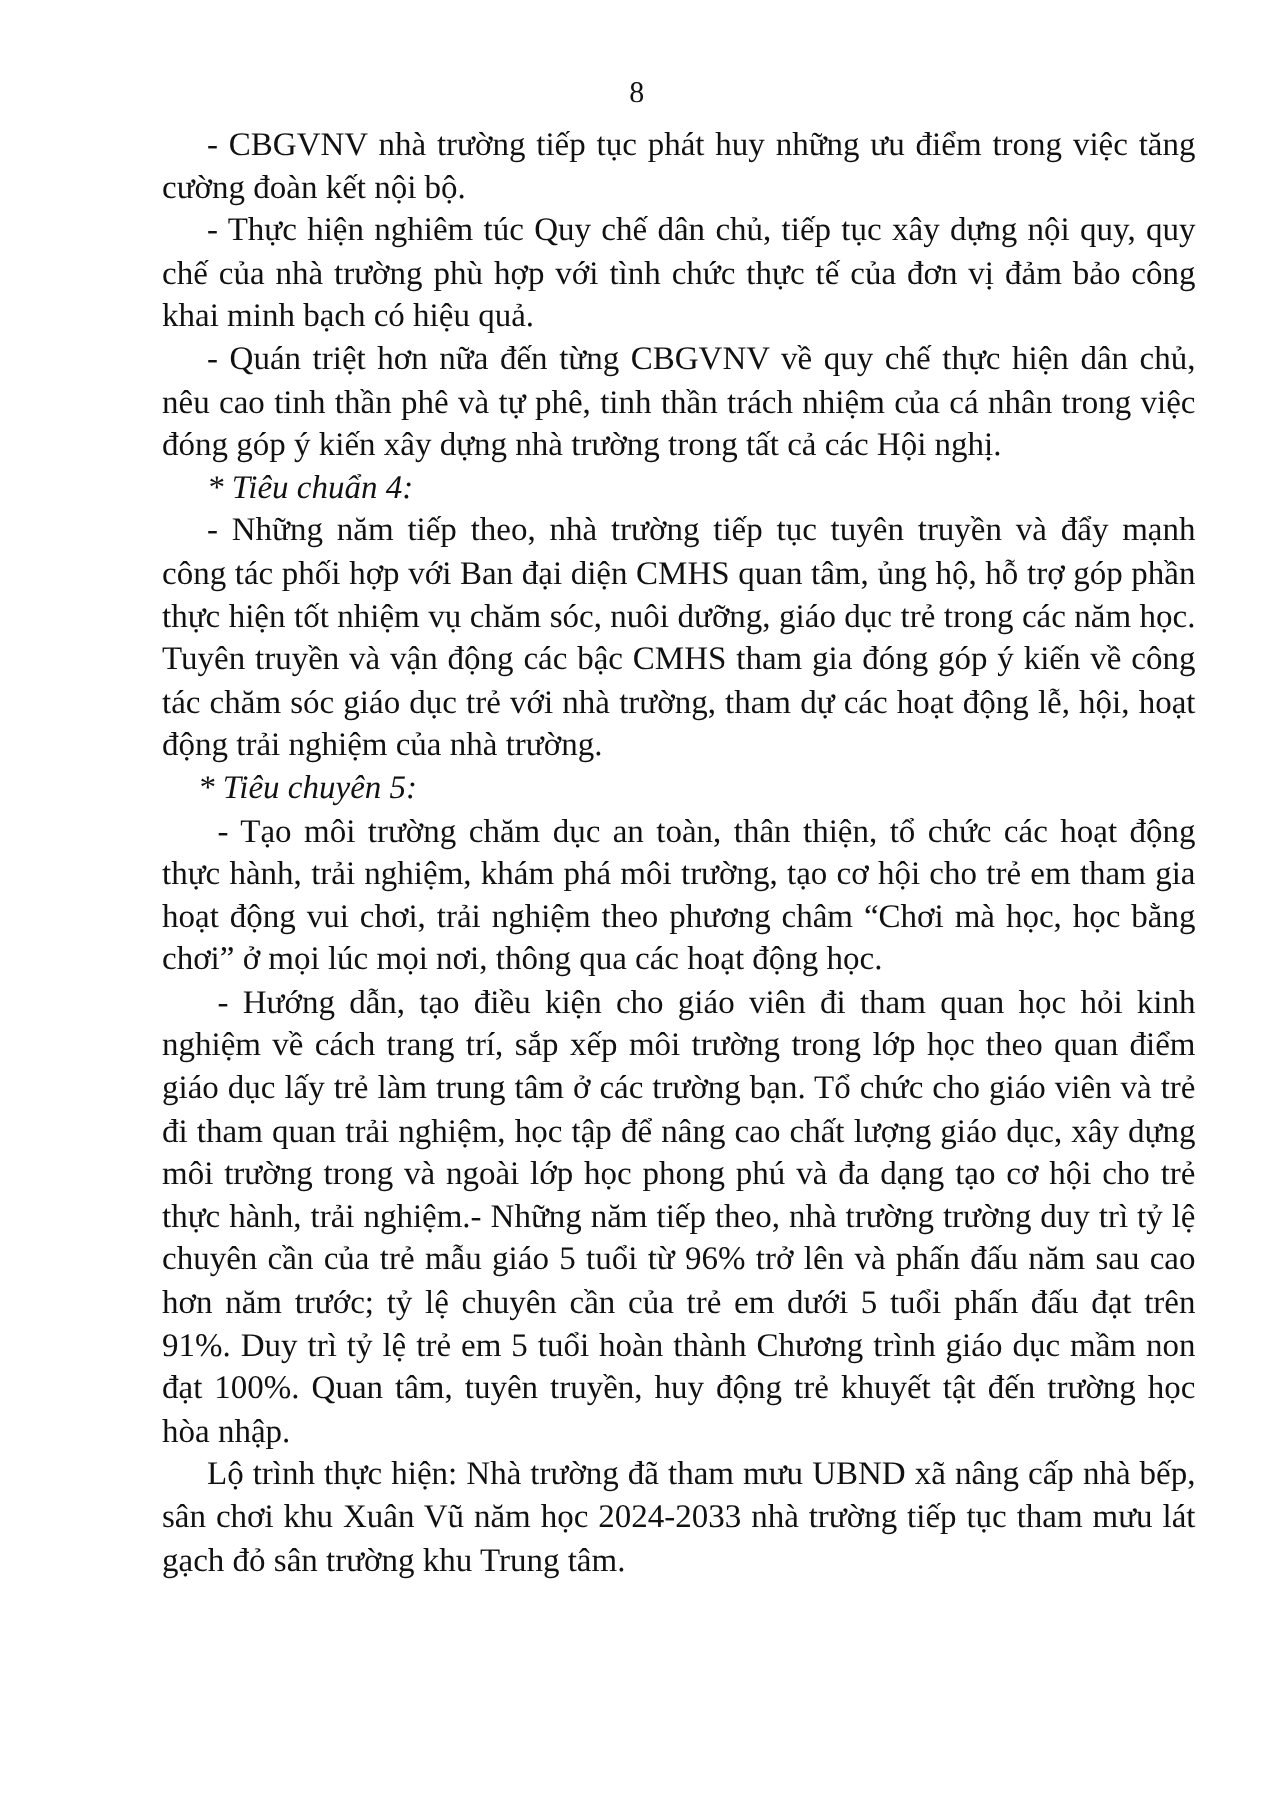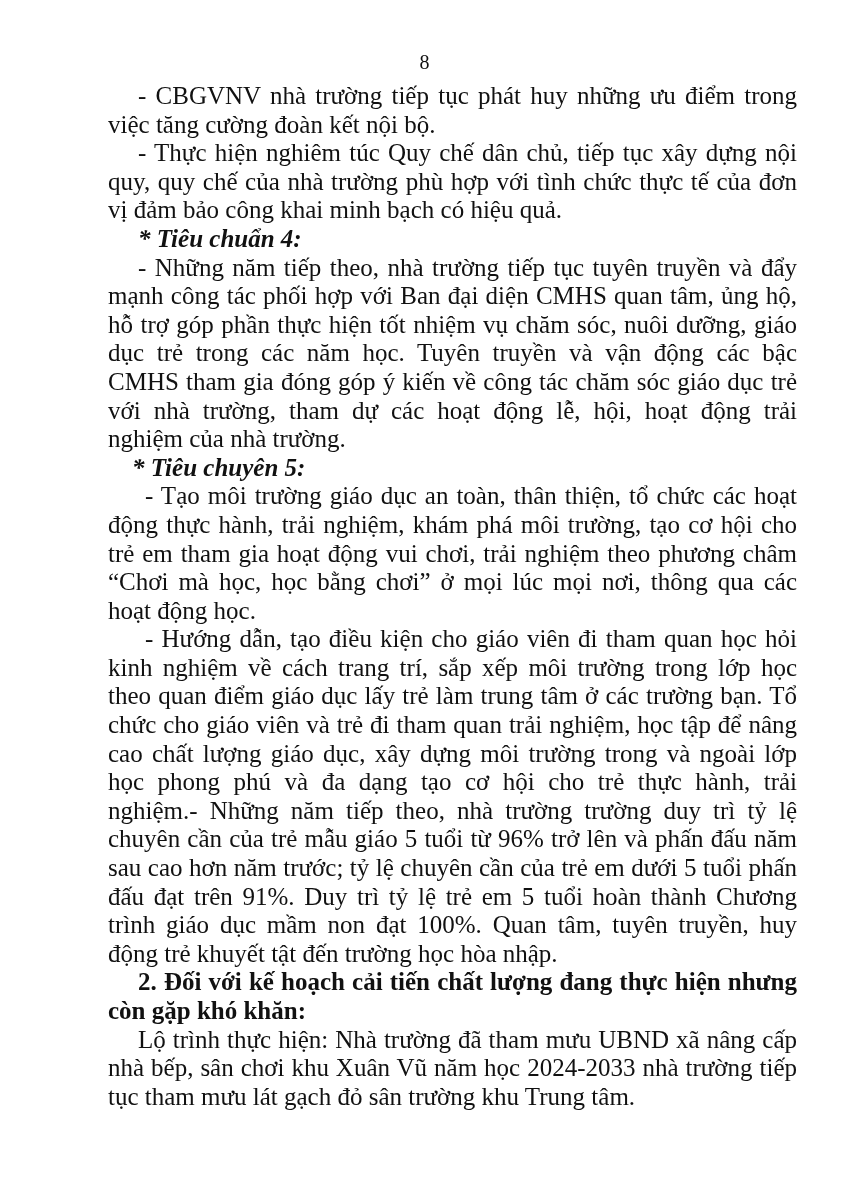--- a/index.html
+++ b/index.html
@@ -7,38 +7,38 @@
   .page {
     position: absolute; left: 0; top: 0; width: 849px; height: 1200px; background: #fff;
     font-family: "Liberation Serif", "DejaVu Serif", serif; color: #111;
   }
   .page-number {
     position: absolute; top: 50px; left: 0; width: 849px; text-align: center;
     font-size: 20px; line-height: 24px;
   }
   .body {
     position: absolute; top: 82px; left: 108px; width: 689px;
-    font-size: 25px; line-height: 28.6px; text-align: justify;
+    font-size: 22px; line-height: 28.6px; text-align: justify;
   }
   .body p { margin: 0; }
   .ind { text-indent: 30px; }
   .ind2 { text-indent: 37px; }
   .ind3 { text-indent: 24px; }
-  .heading-it { font-style: italic; font-weight: bold; margin: 0; }
+  .heading-it { font-style: italic; font-weight: normal; margin: 0; }
   .heading-b { font-weight: bold; margin: 0; }
 </style>
 </head>
 <body>
 
 <div class="page">
   <div class="page-number">8</div>
   <div class="body">
     <p class="ind">- CBGVNV nhà trường tiếp tục phát huy những ưu điểm trong việc tăng cường đoàn kết nội bộ.</p>
     <p class="ind">- Thực hiện nghiêm túc Quy chế dân chủ, tiếp tục xây dựng nội quy, quy chế của nhà trường phù hợp với tình chức thực tế của đơn vị đảm bảo công khai minh bạch có hiệu quả.</p>
+    <p class="ind">- Quán triệt hơn nữa đến từng CBGVNV về quy chế thực hiện dân chủ, nêu cao tinh thần phê và tự phê, tinh thần trách nhiệm của cá nhân trong việc đóng góp ý kiến xây dựng nhà trường trong tất cả các Hội nghị.</p>
     <p class="heading-it ind">* Tiêu chuẩn 4:</p>
     <p class="ind">- Những năm tiếp theo, nhà trường tiếp tục tuyên truyền và đẩy mạnh công tác phối hợp với Ban đại diện CMHS quan tâm, ủng hộ, hỗ trợ góp phần thực hiện tốt nhiệm vụ chăm sóc, nuôi dưỡng, giáo dục trẻ trong các năm học. Tuyên truyền và vận động các bậc CMHS tham gia đóng góp ý kiến về công tác chăm sóc giáo dục trẻ với nhà trường, tham dự các hoạt động lễ, hội, hoạt động trải nghiệm của nhà trường.</p>
     <p class="heading-it ind3">* Tiêu chuyên 5:</p>
-    <p class="ind2">- Tạo môi trường giáo dục an toàn, thân thiện, tổ chức các hoạt động thực hành, trải nghiệm, khám phá môi trường, tạo cơ hội cho trẻ em tham gia hoạt động vui chơi, trải nghiệm theo phương châm “Chơi mà học, học bằng chơi” ở mọi lúc mọi nơi, thông qua các hoạt động học.</p>
+    <p class="ind2">- Tạo môi trường chăm dục an toàn, thân thiện, tổ chức các hoạt động thực hành, trải nghiệm, khám phá môi trường, tạo cơ hội cho trẻ em tham gia hoạt động vui chơi, trải nghiệm theo phương châm “Chơi mà học, học bằng chơi” ở mọi lúc mọi nơi, thông qua các hoạt động học.</p>
     <p class="ind2">- Hướng dẫn, tạo điều kiện cho giáo viên đi tham quan học hỏi kinh nghiệm về cách trang trí, sắp xếp môi trường trong lớp học theo quan điểm giáo dục lấy trẻ làm trung tâm ở các trường bạn. Tổ chức cho giáo viên và trẻ đi tham quan trải nghiệm, học tập để nâng cao chất lượng giáo dục, xây dựng môi trường trong và ngoài lớp học phong phú và đa dạng tạo cơ hội cho trẻ thực hành, trải nghiệm.- Những năm tiếp theo, nhà trường trường duy trì tỷ lệ chuyên cần của trẻ mẫu giáo 5 tuổi từ 96% trở lên và phấn đấu năm sau cao hơn năm trước; tỷ lệ chuyên cần của trẻ em dưới 5 tuổi phấn đấu đạt trên 91%. Duy trì tỷ lệ trẻ em 5 tuổi hoàn thành Chương trình giáo dục mầm non đạt 100%. Quan tâm, tuyên truyền, huy động trẻ khuyết tật đến trường học hòa nhập.</p>
-    <p class="heading-b ind">2. Đối với kế hoạch cải tiến chất lượng đang thực hiện nhưng còn gặp khó khăn:</p>
     <p class="ind">Lộ trình thực hiện: Nhà trường đã tham mưu UBND xã nâng cấp nhà bếp, sân chơi khu Xuân Vũ năm học 2024-2033 nhà trường tiếp tục tham mưu lát gạch đỏ sân trường khu Trung tâm.</p>
   </div>
 </div>
 
 </body></html>

